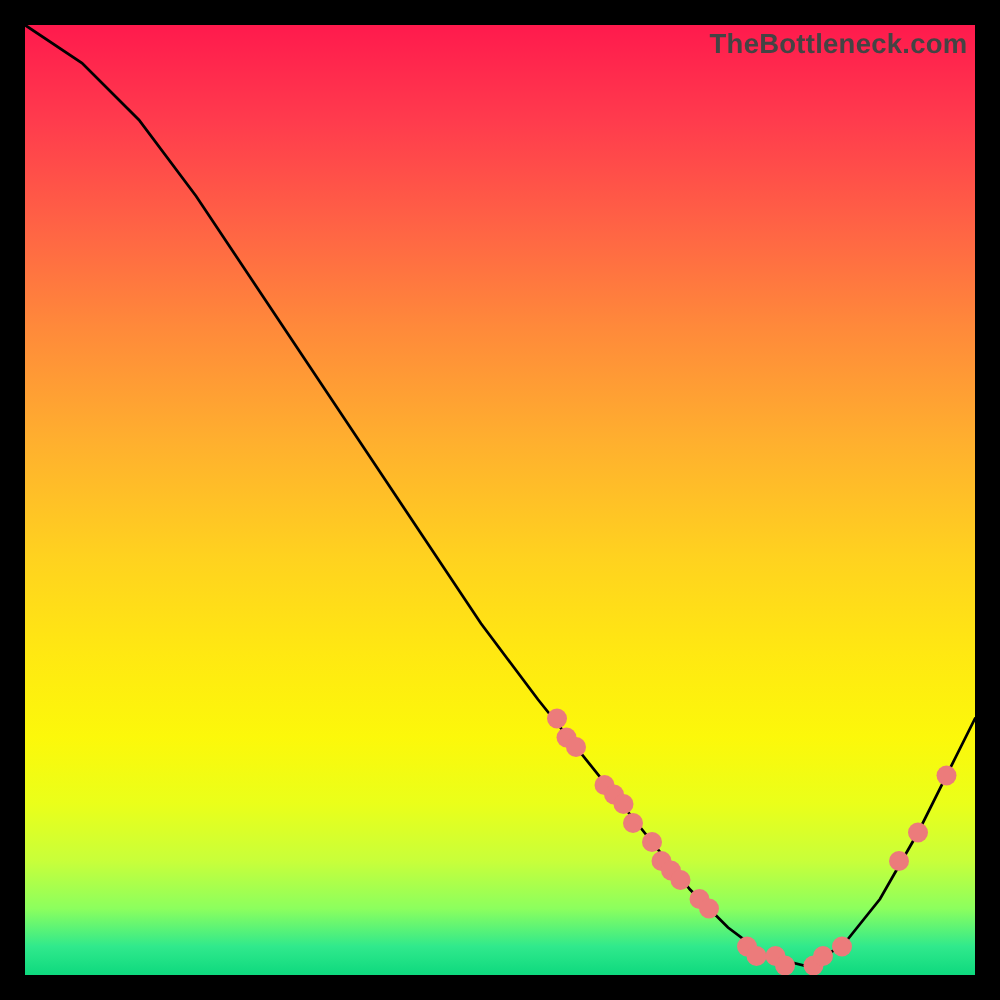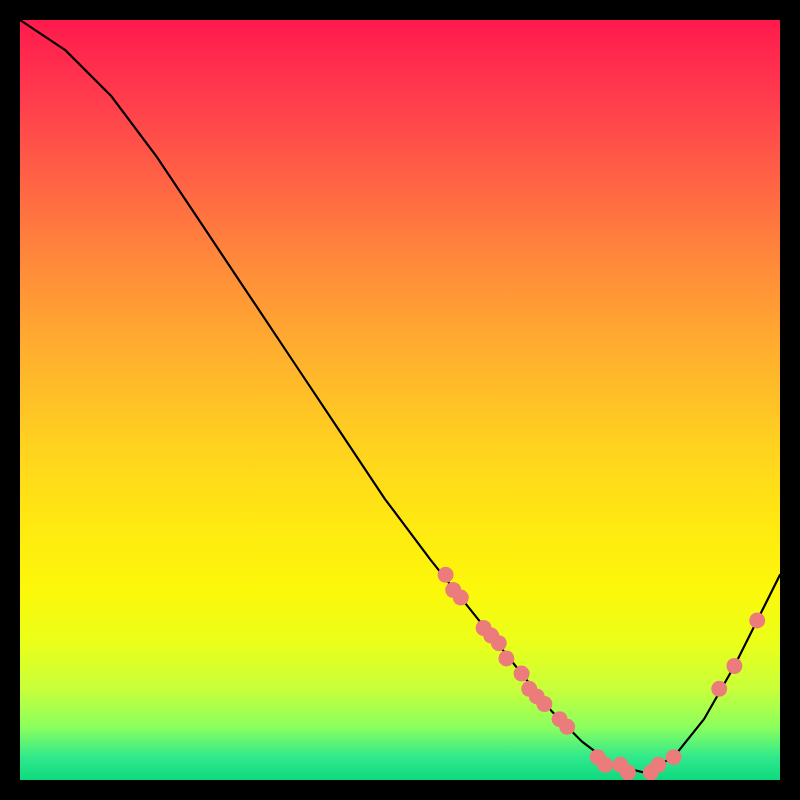--- a/index.html
+++ b/index.html
@@ -59,20 +59,21 @@
     width: 760px;
     height: 760px;
     pointer-events: none;
   }
 </style>
 </head>
 <body>
 
 <div class="frame">
   <div class="plot">
+    <div class="watermark">TheBottleneck.com</div>
     <svg class="curve" viewBox="0 0 760 760" preserveAspectRatio="none">
       <path id="curve-path" fill="none" stroke-width="2.2" stroke-linecap="round" stroke="#000000" d="M0.0 0.0 L45.6 30.4 L91.2 76.0 L136.8 136.8 L182.4 205.2 L228.0 273.6 L273.6 342.0 L319.2 410.4 L364.8 478.8 L410.4 539.6 L440.8 577.6 L471.2 615.6 L501.6 653.6 L532.0 691.6 L562.4 722.0 L592.8 744.8 L623.2 752.4 L653.6 737.2 L684.0 699.2 L714.4 646.0 L744.8 585.2 L760.0 554.8"></path>
       <g id="markers-group">
           <circle cx="425.6" cy="554.8" r="8" fill="#ec7b7b" stroke="#ec7b7b" stroke-width="0"></circle>
           <circle cx="433.2" cy="570.0" r="8" fill="#ec7b7b" stroke="#ec7b7b" stroke-width="0"></circle>
           <circle cx="440.8" cy="577.6" r="8" fill="#ec7b7b" stroke="#ec7b7b" stroke-width="0"></circle>
           <circle cx="463.6" cy="608.0" r="8" fill="#ec7b7b" stroke="#ec7b7b" stroke-width="0"></circle>
           <circle cx="471.2" cy="615.6" r="8" fill="#ec7b7b" stroke="#ec7b7b" stroke-width="0"></circle>
           <circle cx="478.8" cy="623.2" r="8" fill="#ec7b7b" stroke="#ec7b7b" stroke-width="0"></circle>
           <circle cx="486.4" cy="638.4" r="8" fill="#ec7b7b" stroke="#ec7b7b" stroke-width="0"></circle>

